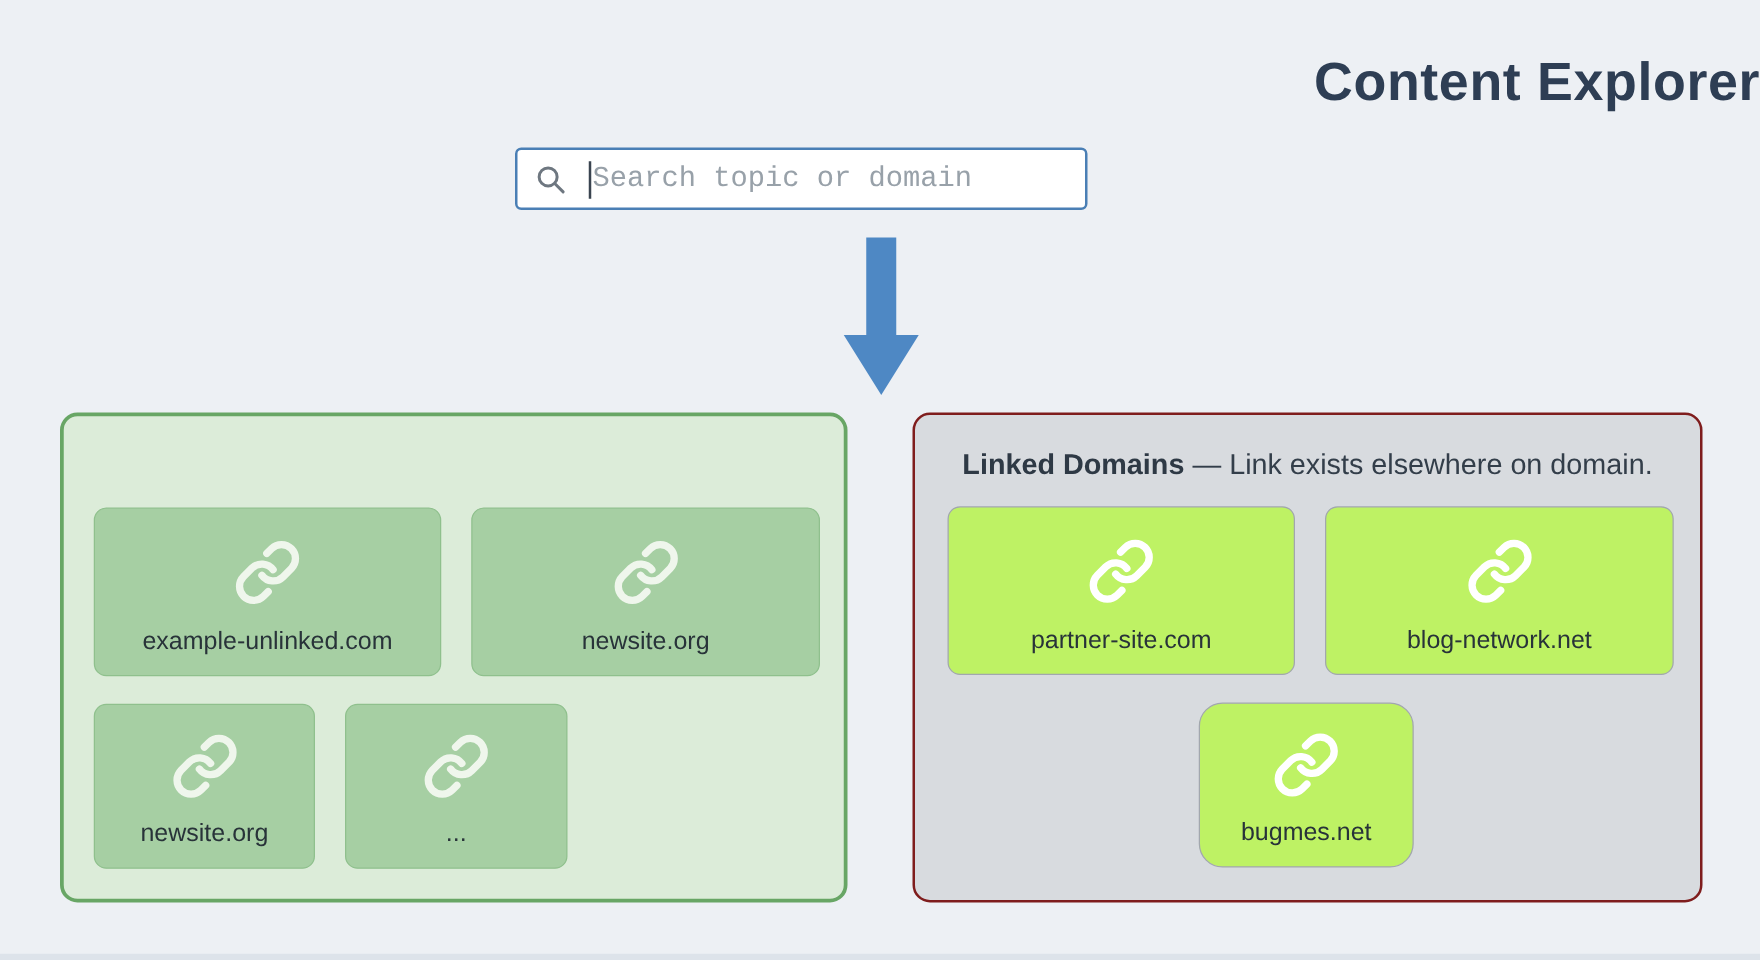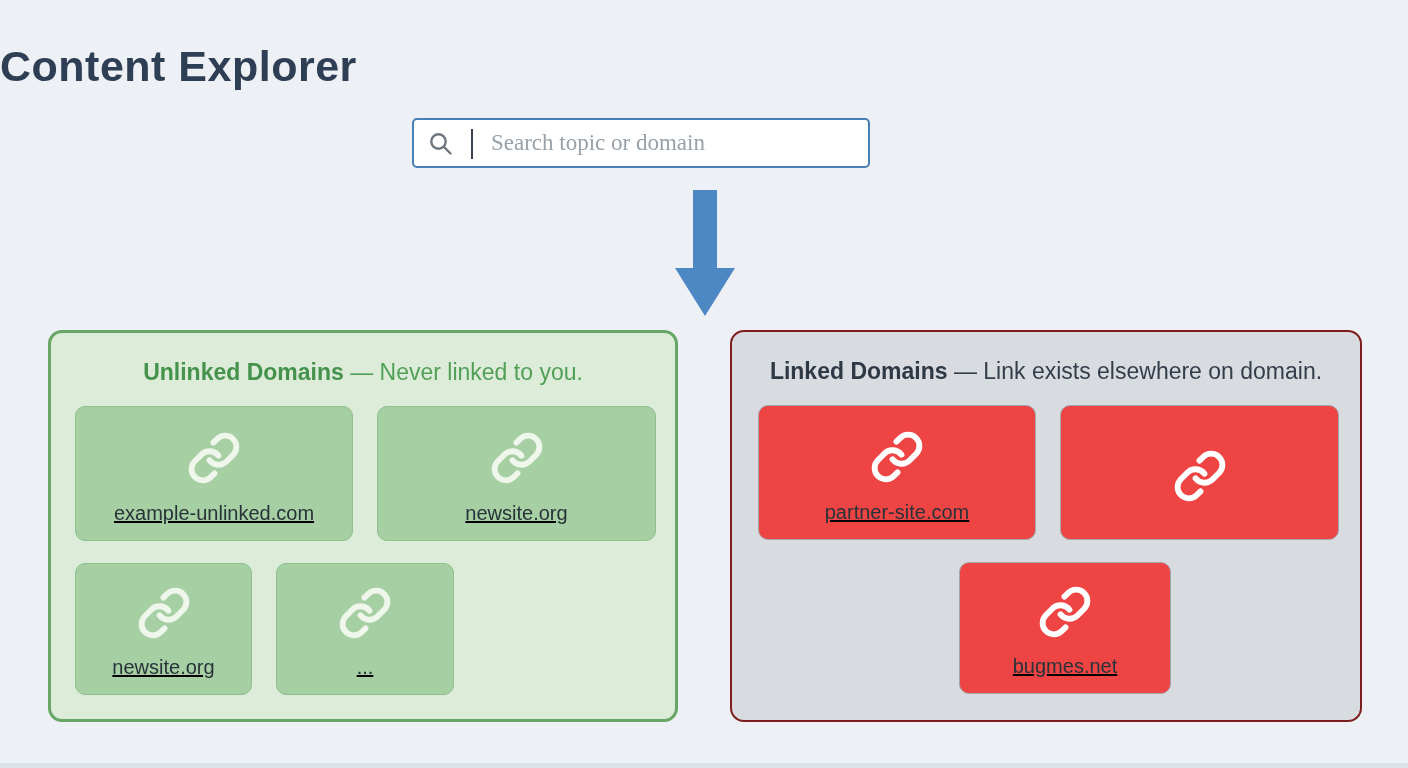--- a/index.html
+++ b/index.html
@@ -4,34 +4,34 @@
 <style>
   * { margin:0; padding:0; box-sizing:border-box; }
   html,body { width:1408px; height:768px; }
   body { font-family:"Liberation Sans", sans-serif; background:#e9edf1; }
   #stage { position:relative; width:1408px; height:768px; background:#edf0f4; overflow:hidden; }
   #bottom-edge { position:absolute; left:0; right:0; bottom:0; height:5px; background:#dde3ea; }
 
   
   .page-title {
     position:absolute; top:42px; left:0; width:100%;
-    text-align:left; font-size:43px; font-weight:700; color:#2e3e54;
+    text-align:right; font-size:43px; font-weight:700; color:#2e3e54;
     letter-spacing:0.5px;
   }
 
   
   .search-box {
     position:absolute; left:412px; top:118px; width:458px; height:50px;
     background:#ffffff; border:2px solid #4a7fb5; border-radius:5px;
   }
   .search-box input {
     position:absolute; left:0; top:0; width:100%; height:100%;
     border:none; outline:none; background:transparent;
-    padding-left:77px; font-size:23px; color:#2e3945;
-    font-family:Liberation Serif, serif;
+    padding-left:60px; font-size:23px; color:#2e3945;
+    font-family:Liberation Mono, monospace;
   }
   .search-box input::placeholder { color:#98a1a9; opacity:1; }
   .search-icon-wrap { position:absolute; left:14px; top:11px; width:26px; height:26px; }
   .caret { position:absolute; left:57px; top:9px; width:2px; height:30px; background:#3a4450; }
   .search-button {
     position:absolute; left:884px; top:118px; width:114px; height:49px;
     background:#eef0f2; border:2px solid #c6cacf; border-radius:5px;
     font-size:23px; color:#2e3945; font-family:"Liberation Sans", sans-serif;
     cursor:pointer; text-align:center;
   }
@@ -51,39 +51,39 @@
   .panel-linked  { left:730px; width:632px; background:#d8dbdf; border:2px solid #7f1d1d; }
   .panel-header { position:absolute; top:26px; left:0; width:100%; text-align:center; font-size:23px; }
   .panel-unlinked .panel-header-bold { font-weight:700; color:#44924b; }
   .panel-unlinked .panel-header-rest { font-weight:400; color:#52a058; }
   .panel-linked  .panel-header-bold { font-weight:700; color:#2e3945; }
   .panel-linked  .panel-header-rest { font-weight:400; color:#333e4a; }
 
   
   .domain-card {
     position:absolute; border-radius:10px; display:flex; flex-direction:column;
-    align-items:center; cursor:pointer;text-decoration:underline;
+    align-items:center; cursor:pointer;
   }
   .panel-unlinked .domain-card { background:#a6cfa3; border:1.5px solid #8fc08d; }
-  .panel-linked  .domain-card { background:#ef4444; border:1.5px solid #a2a7ae; }
+  .panel-linked  .domain-card { background:#bef264; border:1.5px solid #a2a7ae; }
   .domain-card .icon-zone { flex:1; display:flex; align-items:center; justify-content:center; padding-top:6px; }
   .domain-card .link-icon { width:54px; height:54px; }
   .panel-unlinked .link-icon { color:#eff6ec; }
   .panel-linked  .link-icon { color:#ffffff; }
   .domain-label { font-size:20px; color:#283339; padding-bottom:15px; }
 
   
   .card-pos-0 { left:24px;  top:73px;  width:278px; height:135px; }
   .card-pos-1 { left:326px; top:73px;  width:279px; height:135px; }
   .card-pos-2 { left:24px;  top:230px; width:177px; height:132px; }
   .card-pos-3 { left:225px; top:230px; width:178px; height:132px; }
   .panel-linked .card-pos-0 { left:26px; }
   .panel-linked .card-pos-1 { left:328px; }
   .panel-linked .card-pos-2 { left:26px;  width:181px; }
-  .panel-linked .card-pos-3 { left:227px; width:212px; }
+  .panel-linked .card-pos-3 { left:227px; width:172px;border-radius:19px; }
 </style>
 </head>
 <body>
 
 <div id="stage">
 
   <div class="page-title">Content Explorer</div>
 
   <div class="search-box">
     <span class="search-icon-wrap">
@@ -95,23 +95,20 @@
     <span class="caret"></span>
     <input type="text" value="" placeholder="Search topic or domain" style="">
   </div>
 
   <div class="down-arrow">
     <span class="shaft"></span>
     <span class="head"></span>
   </div>
 
   <div class="panel panel-unlinked">
-    <div class="panel-header">
-      <span class="panel-header-bold">Unlinked Domains</span><span class="panel-header-rest"> — Never linked to you.</span>
-    </div>
 
     <div class="domain-card card-pos-0">
       <span class="icon-zone">
         <svg class="link-icon" viewBox="0 0 24 24" fill="none" stroke="currentColor" stroke-width="2.6" stroke-linecap="round" stroke-linejoin="round">
           <path d="M10 13a5 5 0 0 0 7.54.54l3-3a5 5 0 0 0-7.07-7.07l-1.72 1.71"></path>
           <path d="M14 11a5 5 0 0 0-7.54-.54l-3 3a5 5 0 0 0 7.07 7.07l1.71-1.71"></path>
         </svg>
       </span>
       <span class="domain-label">example-unlinked.com</span>
     </div>
@@ -162,20 +159,21 @@
       <span class="domain-label">partner-site.com</span>
     </div>
 
     <div class="domain-card card-pos-1">
       <span class="icon-zone">
         <svg class="link-icon" viewBox="0 0 24 24" fill="none" stroke="currentColor" stroke-width="2.6" stroke-linecap="round" stroke-linejoin="round">
           <path d="M10 13a5 5 0 0 0 7.54.54l3-3a5 5 0 0 0-7.07-7.07l-1.72 1.71"></path>
           <path d="M14 11a5 5 0 0 0-7.54-.54l-3 3a5 5 0 0 0 7.07 7.07l1.71-1.71"></path>
         </svg>
       </span>
+      <span class="domain-label">blog-network.net</span>
     </div>
 
 
     <div class="domain-card card-pos-3">
       <span class="icon-zone">
         <svg class="link-icon" viewBox="0 0 24 24" fill="none" stroke="currentColor" stroke-width="2.6" stroke-linecap="round" stroke-linejoin="round">
           <path d="M10 13a5 5 0 0 0 7.54.54l3-3a5 5 0 0 0-7.07-7.07l-1.72 1.71"></path>
           <path d="M14 11a5 5 0 0 0-7.54-.54l-3 3a5 5 0 0 0 7.07 7.07l1.71-1.71"></path>
         </svg>
       </span>

